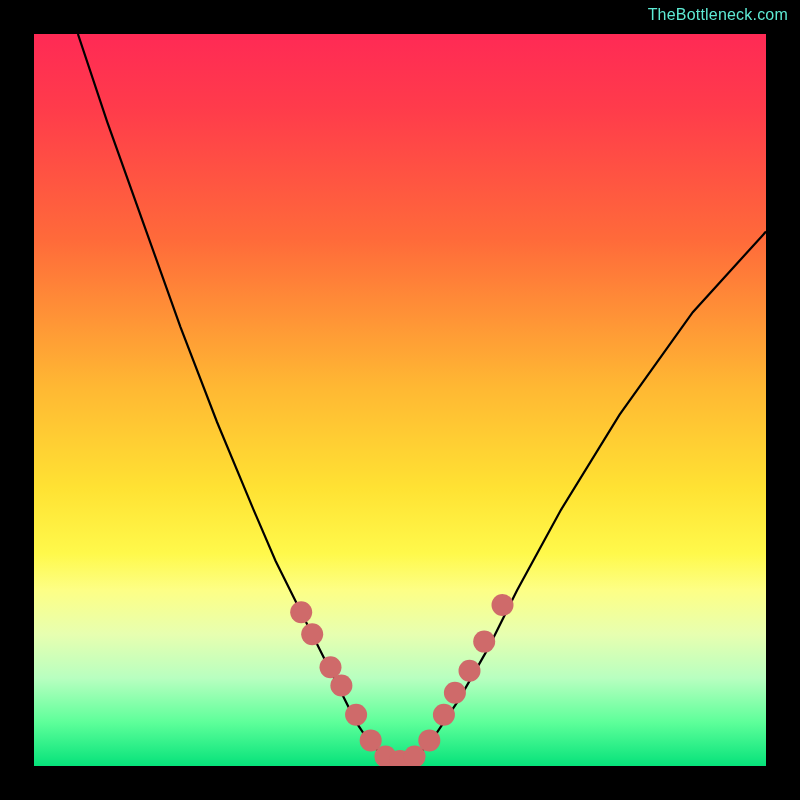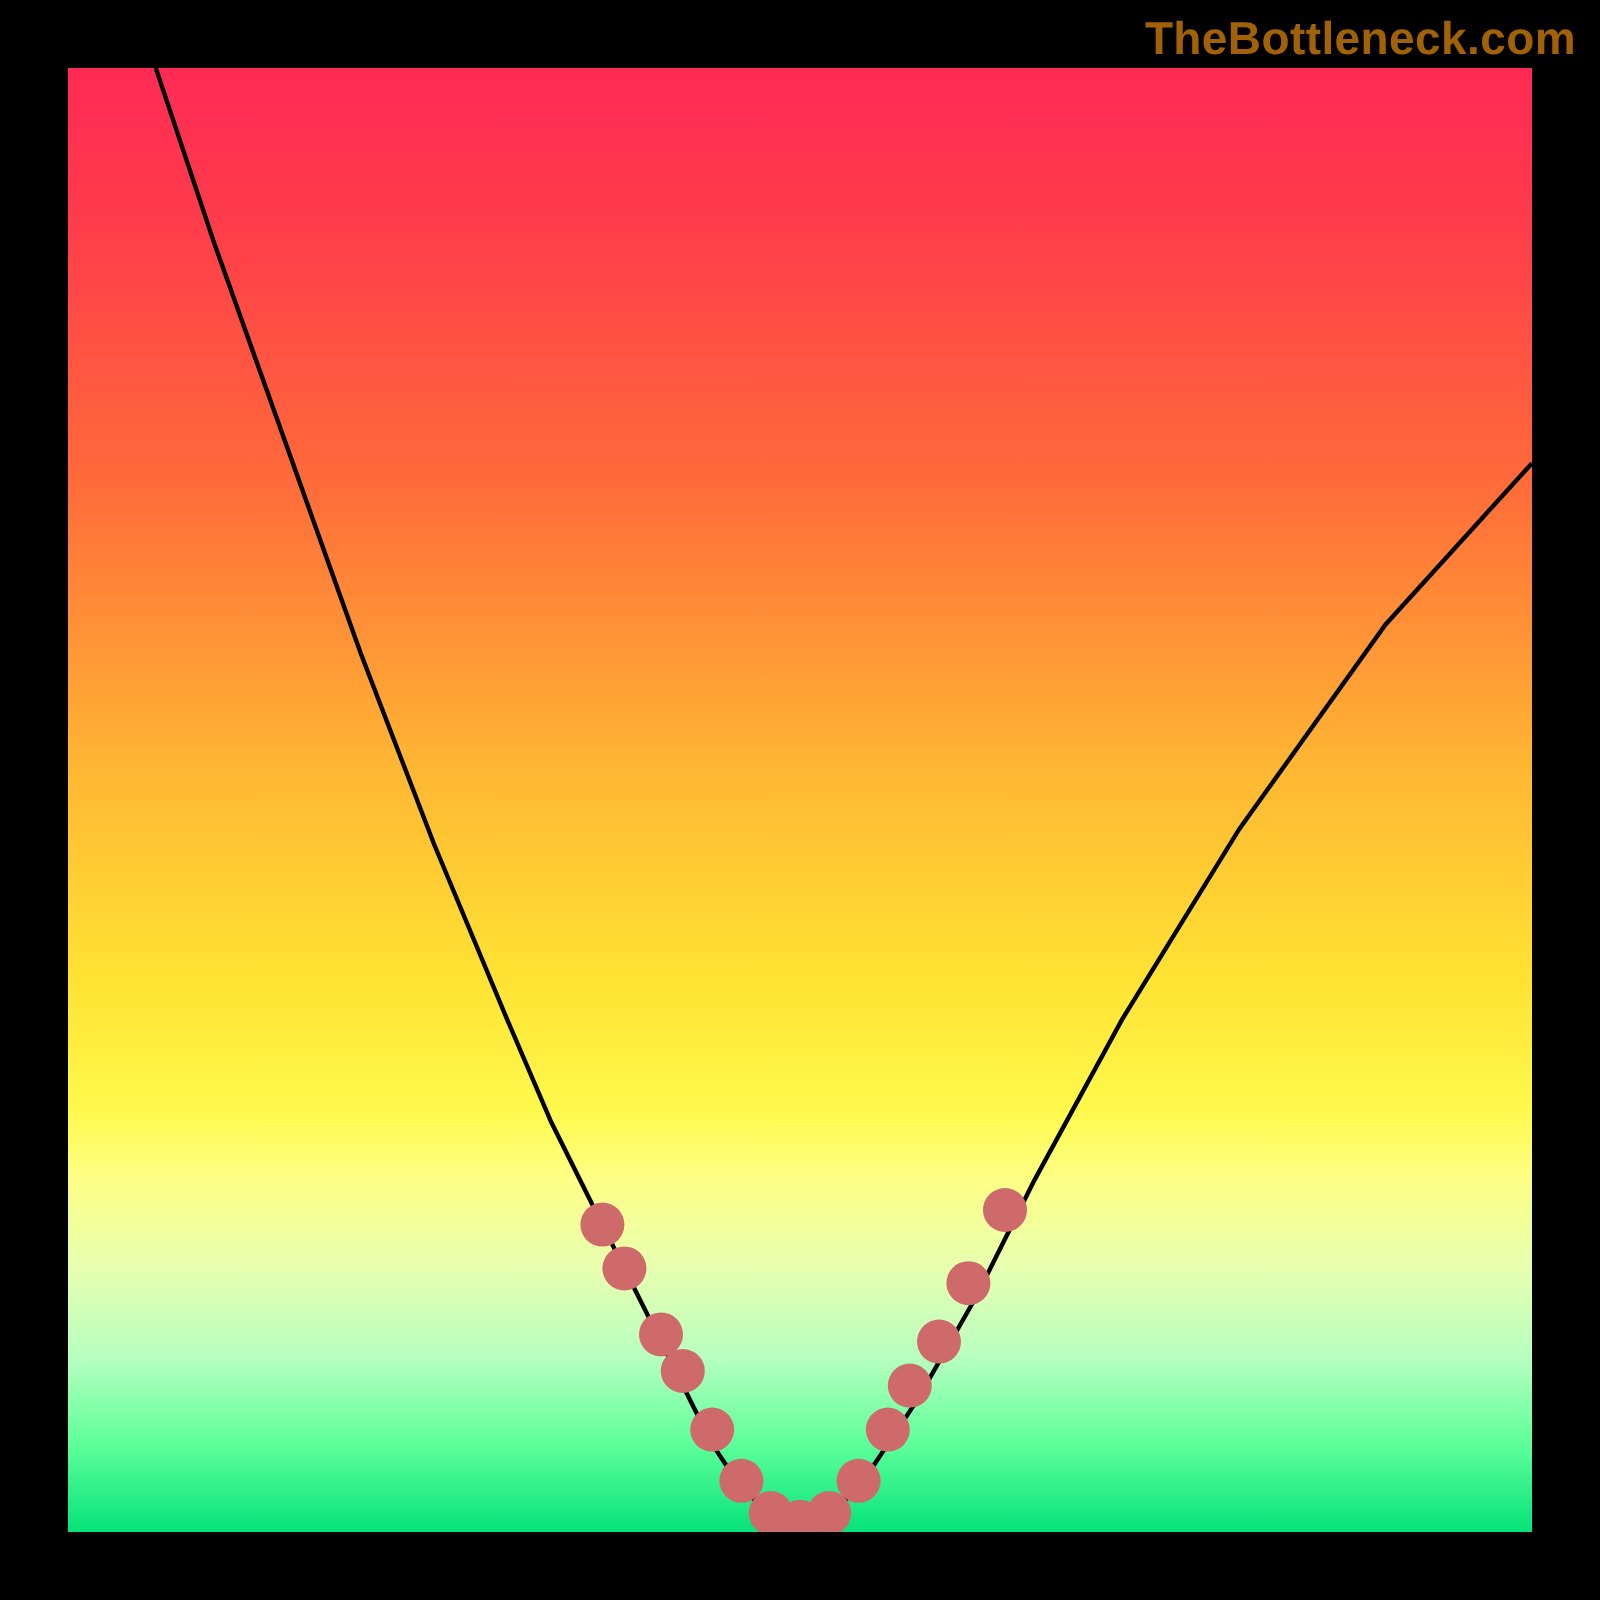--- a/index.html
+++ b/index.html
@@ -37,23 +37,23 @@
       #e7ffb0 82%,
       #b8ffc0 88%,
       #5eff9a 94%,
       #06e27a 100%
     );
   }
   .attribution {
     position: absolute;
     top: 6px;
     right: 12px;
-    color: #a16207;
-    font-size: 23px;
-    font-weight: 700;
+    color: #5eead4;
+    font-size: 16px;
+    font-weight: 400;
     letter-spacing: 0.2px;
   }
   svg {
     position: absolute;
     top: 0;
     left: 0;
   }
 </style>
 </head>
 <body>

